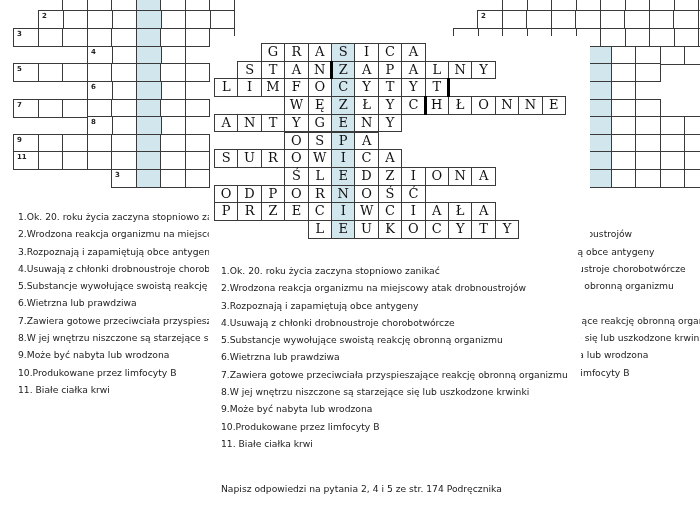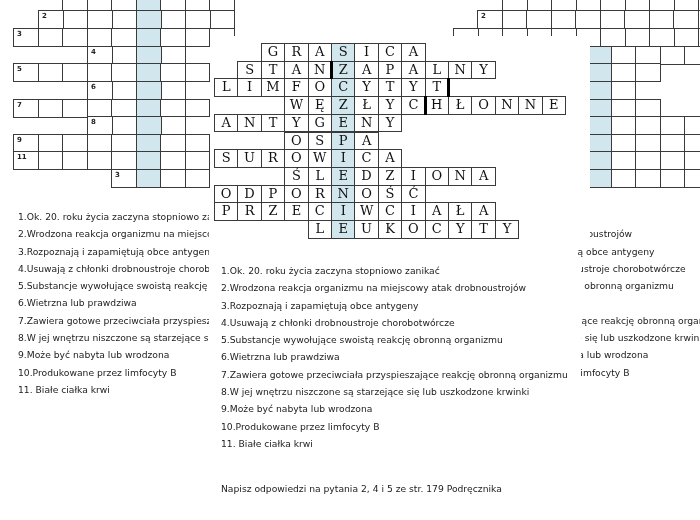--- a/index.html
+++ b/index.html
@@ -339,13 +339,13 @@
     <div>4.Usuwają z chłonki drobnoustroje chorobotwórcze</div>
     <div>5.Substancje wywołujące swoistą reakcję obronną organizmu</div>
     <div>6.Wietrzna lub prawdziwa</div>
     <div>7.Zawiera gotowe przeciwciała  przyspieszające reakcję obronną organizmu</div>
     <div>8.W jej wnętrzu niszczone są starzejące się lub uszkodzone krwinki</div>
     <div>9.Może być nabyta lub wrodzona</div>
     <div>10.Produkowane przez limfocyty B</div>
     <div>11. Białe ciałka krwi</div>
   </div>
 
-<div class="note">Napisz odpowiedzi na pytania  2, 4 i 5 ze str. 179 Podręcznika</div>
+<div class="note">Napisz odpowiedzi na pytania  2, 4 i 5 ze str. 174 Podręcznika</div>
 
 </body></html>

